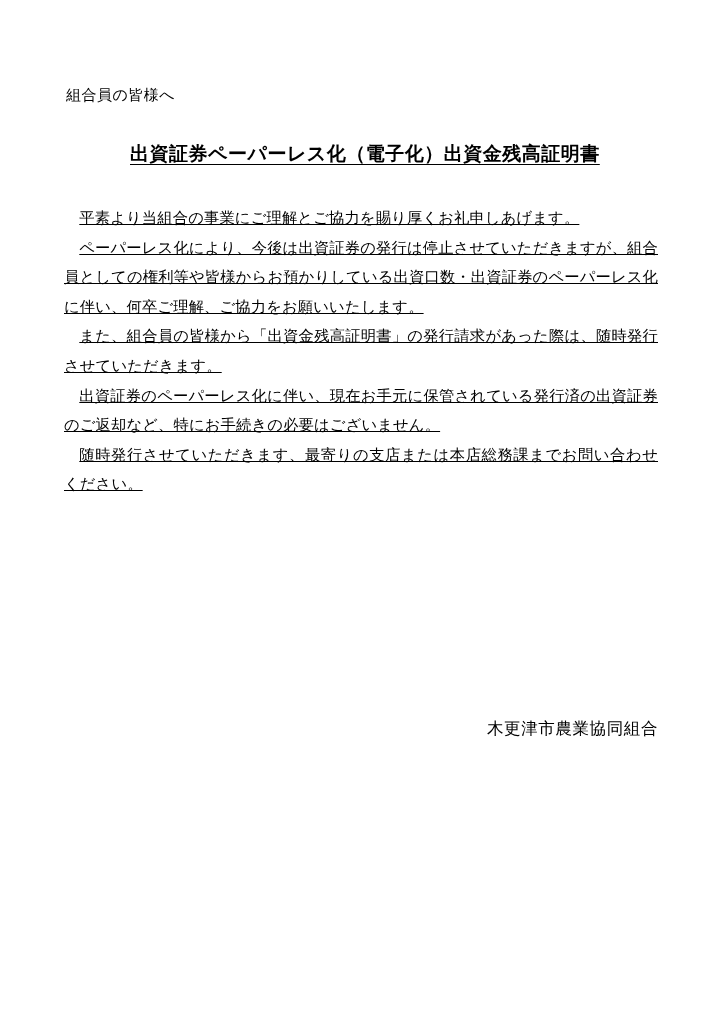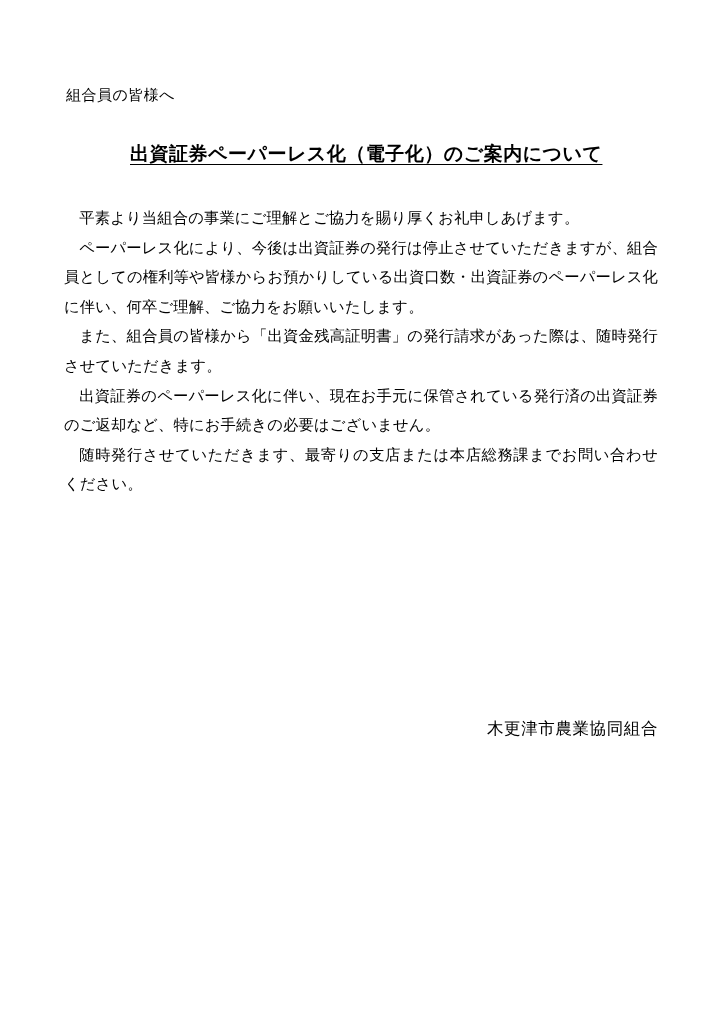--- a/index.html
+++ b/index.html
@@ -41,20 +41,21 @@
     letter-spacing: 0.5px;
     text-decoration: underline;
     text-underline-offset: 4px;
     white-space: nowrap;
   }
   .body-block {
     position: absolute;
     left: 64px;
     top: 203px;
     width: 594px;
+    text-decoration: underline;
   }
   .para {
     font-size: 15.3px;
     line-height: 29.6px;
     text-align: justify;
     text-justify: inter-ideograph;
     margin: 0;
     text-indent: 1em;
     letter-spacing: 0.15px;
   }
@@ -67,21 +68,21 @@
     white-space: nowrap;
   }
 </style>
 </head>
 <body>
 
 <div class="page">
 
   <div class="addressee">組合員の皆様へ</div>
 
-  <div class="doc-title">出資証券ペーパーレス化（電子化）のご案内について</div>
+  <div class="doc-title">出資証券ペーパーレス化（電子化）出資金残高証明書</div>
 
   <div class="body-block">
     <p class="para">平素より当組合の事業にご理解とご協力を賜り厚くお礼申しあげます。</p>
     <p class="para">ペーパーレス化により、今後は出資証券の発行は停止させていただきますが、組合員としての権利等や皆様からお預かりしている出資口数・出資証券のペーパーレス化に伴い、何卒ご理解、ご協力をお願いいたします。</p>
     <p class="para">また、組合員の皆様から「出資金残高証明書」の発行請求があった際は、随時発行させていただきます。</p>
     <p class="para">出資証券のペーパーレス化に伴い、現在お手元に保管されている発行済の出資証券のご返却など、特にお手続きの必要はございません。</p>
     <p class="para">随時発行させていただきます、最寄りの支店または本店総務課までお問い合わせください。</p>
   </div>
 
   <div class="signature">木更津市農業協同組合</div>

